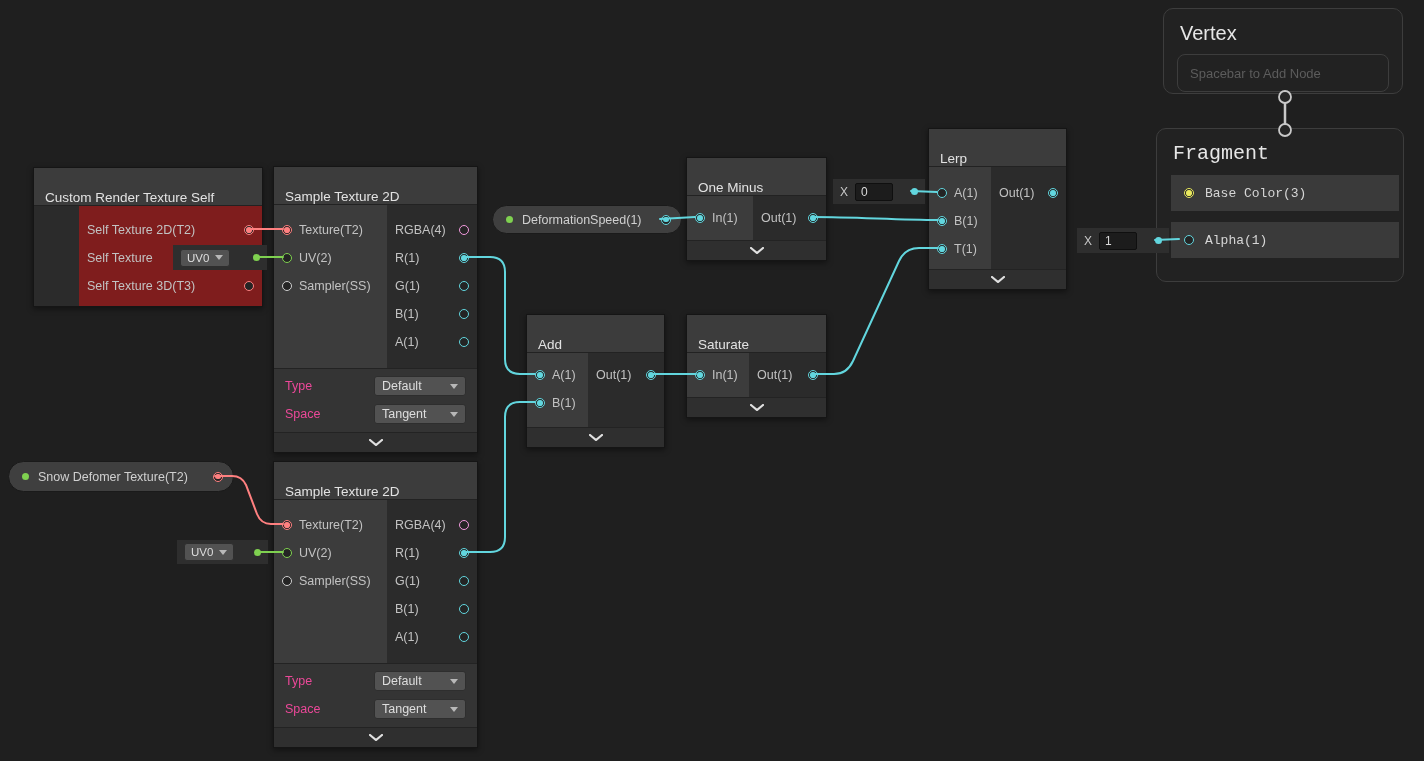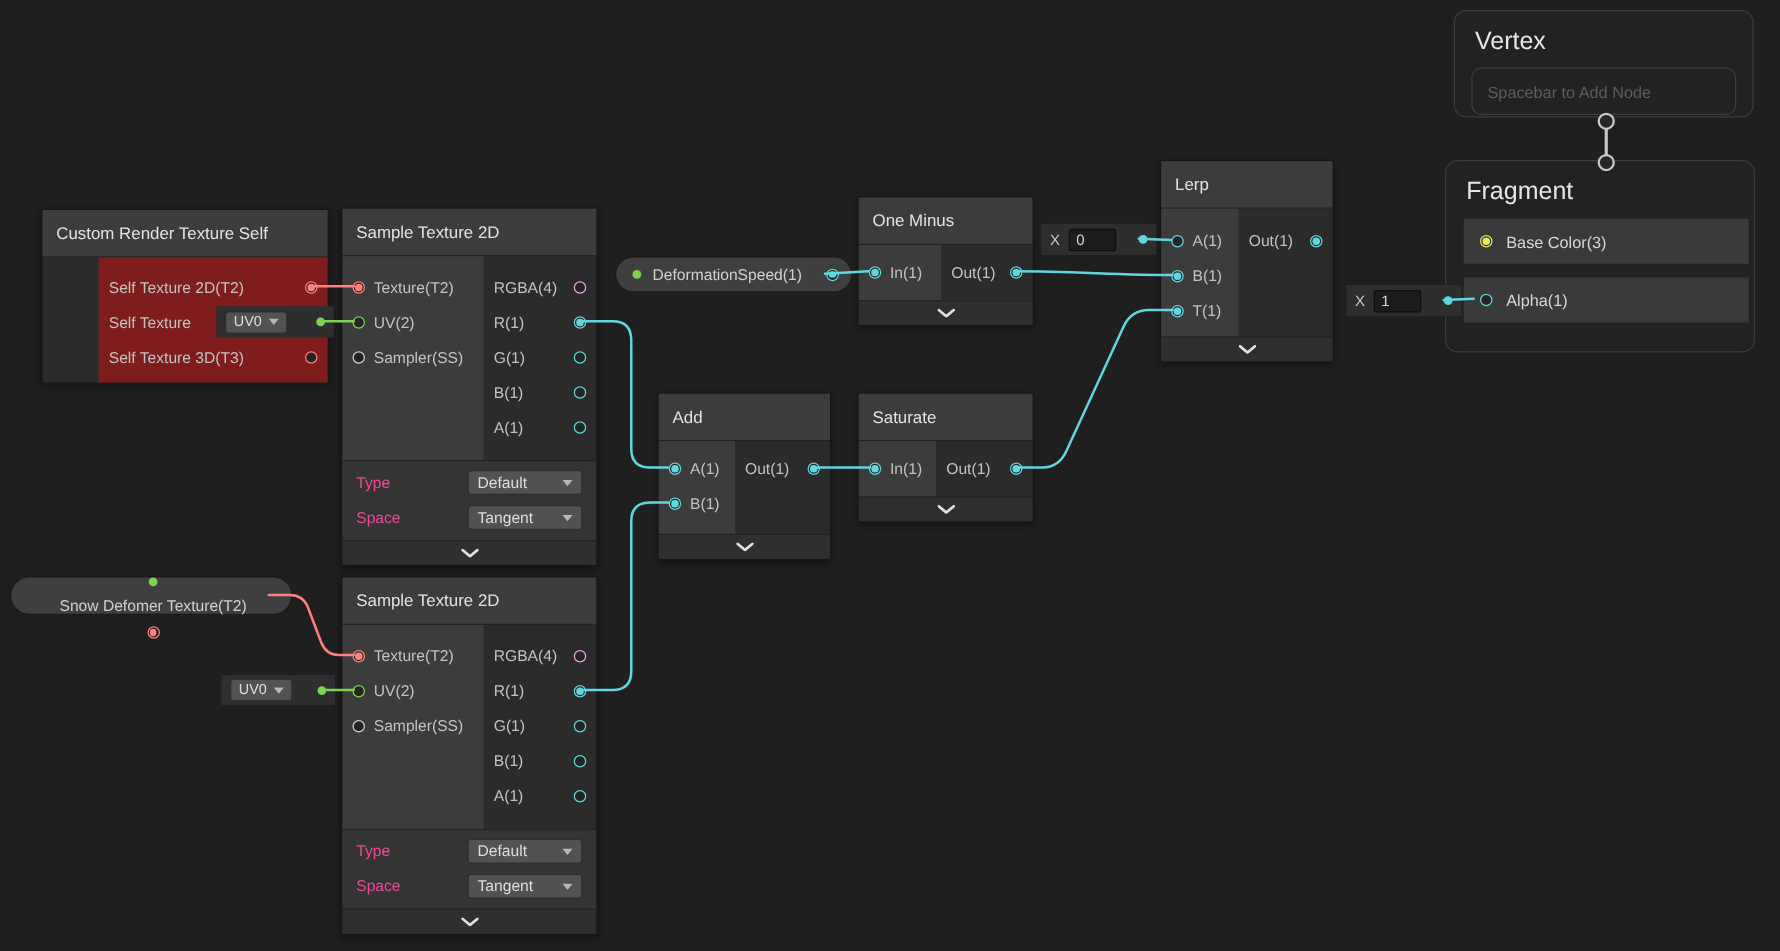--- a/index.html
+++ b/index.html
@@ -1,21 +1,21 @@
 <!DOCTYPE html>
 <html><head>
 <meta charset="utf-8">
 <style>
   html,body{margin:0;padding:0;background:#1f1f1f;font-family:"Liberation Sans",sans-serif;}
   .canvas{position:relative;width:1424px;height:761px;background:#1f1f1f;overflow:hidden;}
 
   
   .node{position:absolute;background:#2b2b2b;border:1px solid #151515;box-sizing:border-box;
         box-shadow:0 2px 6px rgba(0,0,0,.45);z-index:10;}
-  .node-title{height:38px;line-height:37px;padding:0 11px;background:#3c3c3c;color:#e2e2e2;
+  .node-title{height:38px;line-height:37px;padding:11px 11px;background:#3c3c3c;color:#e2e2e2;
         font-size:13.5px;border-bottom:1px solid #222;box-sizing:border-box;white-space:nowrap;overflow:hidden;}
   .node-body{display:flex;align-items:stretch;}
   .col{box-sizing:border-box;}
   .col-in{background:#3c3c3c;}
   .col-out{background:#2b2b2b;flex:1;}
   .row{display:flex;align-items:center;height:28px;font-size:12.5px;color:#c2c2c2;gap:7px;
        padding:0 8px;box-sizing:border-box;white-space:nowrap;}
   .row.out{justify-content:space-between;}
   .spacer{width:58px;flex:none;}
 
@@ -70,21 +70,21 @@
 </head>
 <body>
 
 <div class="canvas">
 
   <div class="frame" style="left:1163px;top:8px;width:240px;height:86px;">
     <div class="frame-title">Vertex</div>
     <div class="placeholder-box">Spacebar to Add Node</div>
   </div>
 
-  <div class="frame" style="left:1156px;top:128px;width:248px;height:154px;">
+  <div class="frame" style="left:1156px;top:128px;width:248px;height:154px;font-family:Liberation Mono, monospace;">
     <div class="frame-title">Fragment</div>
     <div class="frame-row" style="top:46px;">
       <span class="port p-yellow filled"></span>
       <span>Base Color(3)</span>
     </div>
     <div class="frame-row" style="top:93px;">
       <span class="port p-cyan"></span>
       <span>Alpha(1)</span>
     </div>
   </div>
@@ -337,21 +337,21 @@
         </svg>
     </div>
   </div>
 
   <div class="pill" style="left:492px;top:205px;width:190px;height:29px;">
     <span class="dot-green"></span>
     <span style="flex:1;">DeformationSpeed(1)</span>
     <span class="port p-cyan filled"></span>
   </div>
 
-  <div class="pill" style="left:8px;top:461px;width:226px;height:31px;flex-direction:column;">
+  <div class="pill" style="left:8px;top:461px;width:226px;height:31px;">
     <span class="dot-green"></span>
     <span style="flex:1;">Snow Defomer Texture(T2)</span>
     <span class="port p-red filled"></span>
   </div>
 
   <div class="widget" style="left:173px;top:245px;width:94px;">
     <div class="dd-small">
       <span>UV0</span>
       <span class="tri"></span>
     </div>

